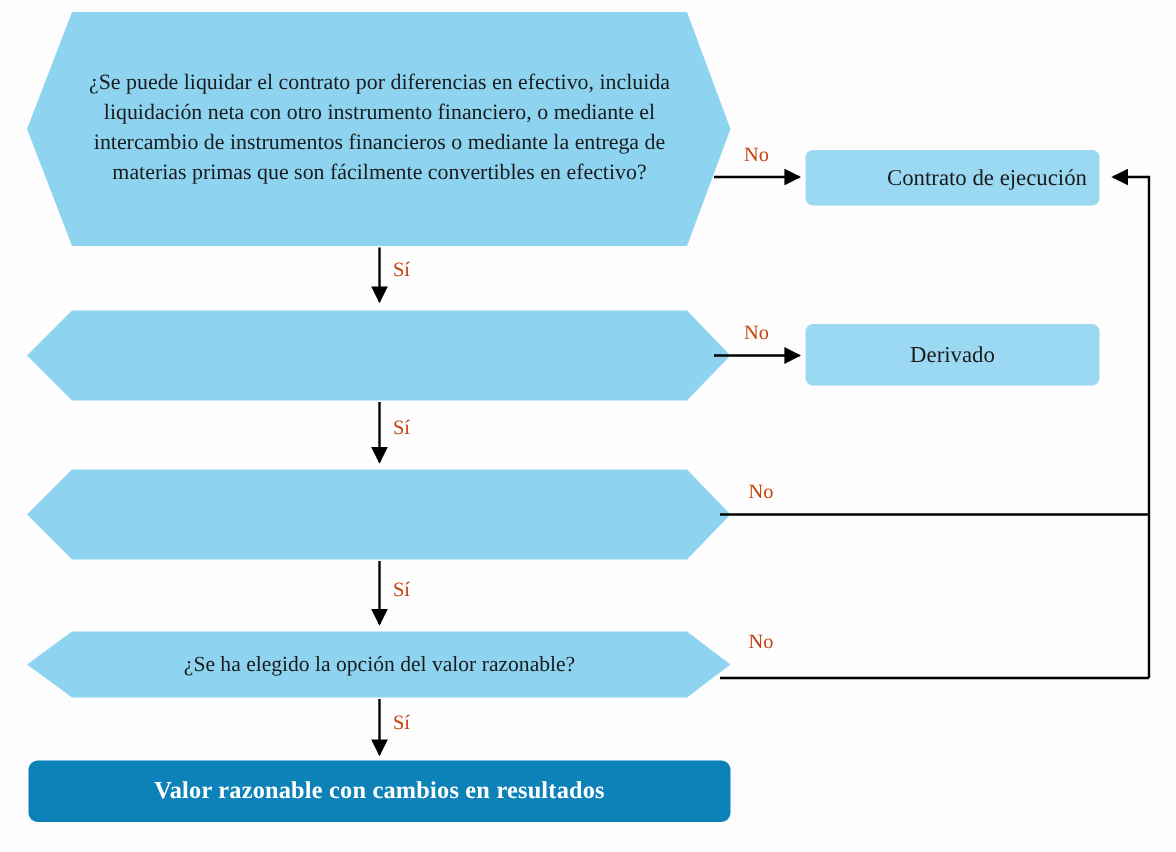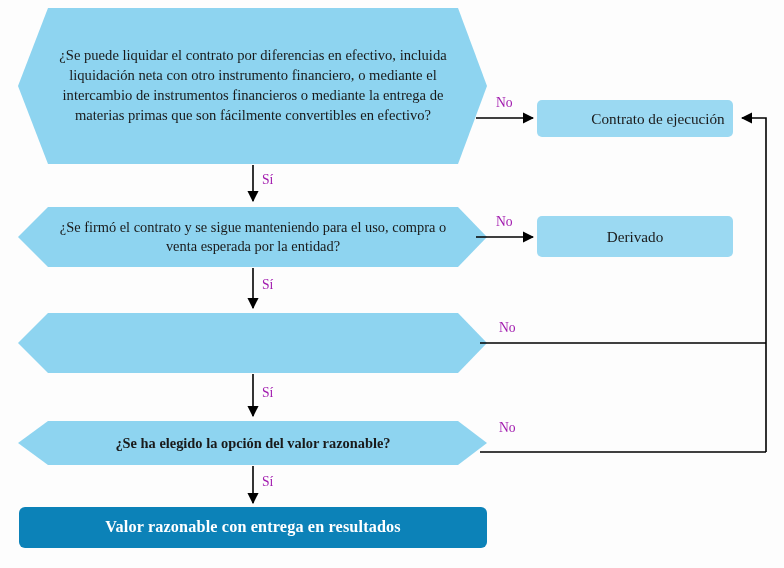--- a/index.html
+++ b/index.html
@@ -39,21 +39,21 @@
   .result-text {
     font-size: 16.2px;
     font-weight: bold;
     color: #ffffff;
     letter-spacing: 0.15px;
   }
   .edge-label {
     position: absolute;
     font-family: "Liberation Serif", "DejaVu Serif", serif;
     font-size: 13.6px;
-    color: #a21caf;
+    color: #c2410c;
     pointer-events: none;
     white-space: nowrap;
   }
   .hit {
     position: absolute;
     background: transparent;
   }
 </style>
 </head>
 <body>
@@ -95,30 +95,29 @@
 
     <path d="M 480 343 L 766 343" fill="none" stroke="#000000" stroke-width="1.6"></path>
 
     <path d="M 480 452 L 766 452" fill="none" stroke="#000000" stroke-width="1.6"></path>
 
     <path d="M 766 452 L 766 118 L 742 118" fill="none" stroke="#000000" stroke-width="1.6" marker-end="url(#arrow)"></path>
   </svg>
 
   <div class="node-text hex1-text" style="left:50px; top:12px; width:406px; height:148px;">¿Se puede liquidar el contrato por diferencias en efectivo, incluida liquidación neta con otro instrumento financiero, o mediante el intercambio de instrumentos financieros o mediante la entrega de materias primas que son fácilmente convertibles en efectivo?</div>
 
-  <div class="node-text hex-text" style="left:50px; top:209px; width:406px; height:56px;">¿Se firmó el contrato y se sigue manteniendo para el uso, compra o venta esperada por la entidad?</div>
 
 
-  <div class="node-text hex-text" style="left:50px; top:423px; width:406px; height:40px;font-weight:bold;">¿Se ha elegido la opción del valor razonable?</div>
+  <div class="node-text hex-text" style="left:50px; top:423px; width:406px; height:40px;">¿Se ha elegido la opción del valor razonable?</div>
 
   <div class="node-text box-text" style="left:537px; top:100px; width:196px; height:37px;padding-left:23px;">Contrato de ejecución</div>
 
   <div class="node-text box-text" style="left:537px; top:216px; width:196px; height:41px;">Derivado</div>
 
-  <div class="node-text result-text" style="left:19px; top:507px; width:468px; height:41px;">Valor razonable con entrega en resultados</div>
+  <div class="node-text result-text" style="left:19px; top:507px; width:468px; height:41px;">Valor razonable con cambios en resultados</div>
 
   <div class="edge-label" style="left:262px; top:172px;">Sí</div>
 
   <div class="edge-label" style="left:262px; top:277px;">Sí</div>
 
   <div class="edge-label" style="left:262px; top:385px;">Sí</div>
 
   <div class="edge-label" style="left:262px; top:474px;">Sí</div>
 
   <div class="edge-label" style="left:496px; top:95px;">No</div>

